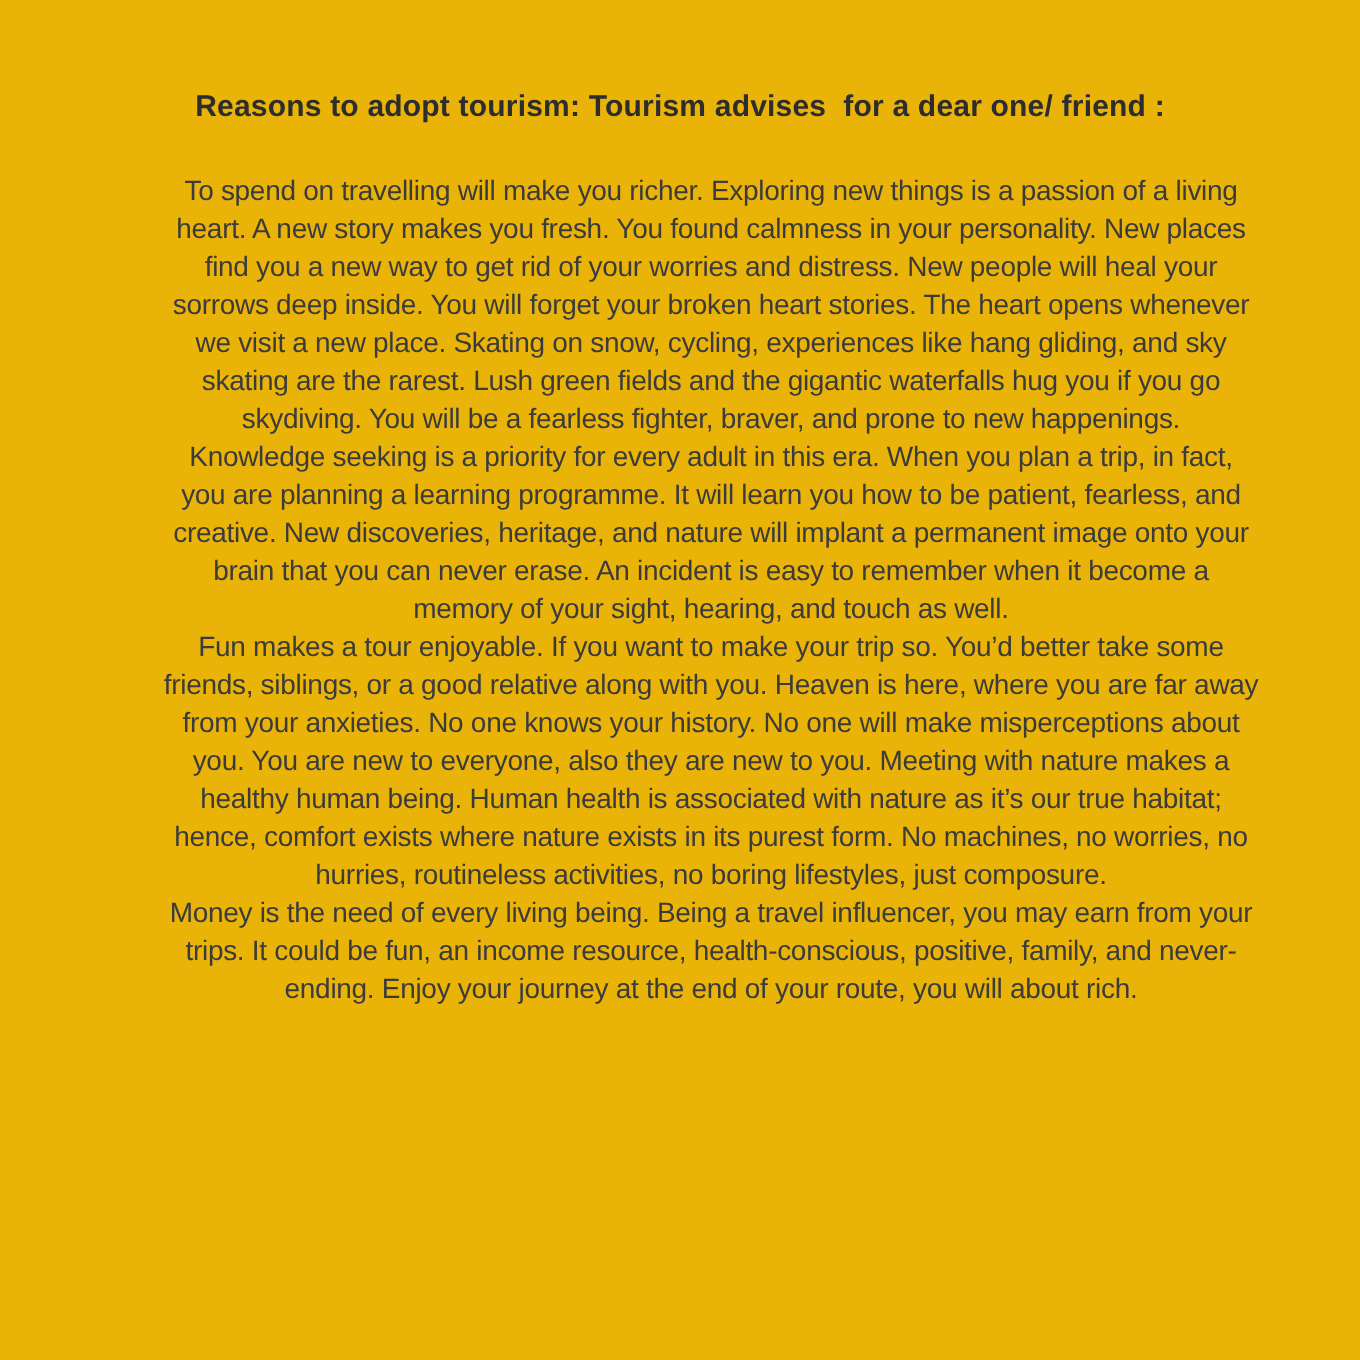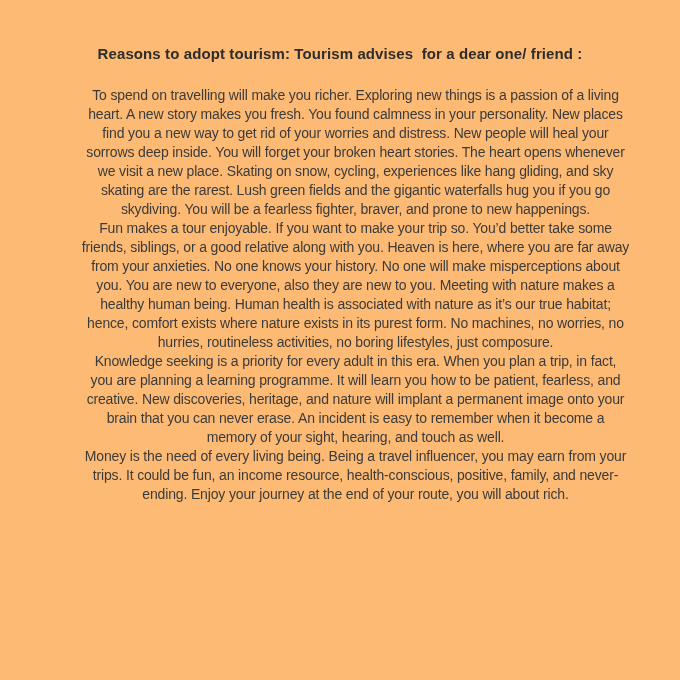--- a/index.html
+++ b/index.html
@@ -4,21 +4,21 @@
 <style>
   html, body {
     margin: 0;
     padding: 0;
     background: #ffffff;
   }
   .page {
     position: relative;
     width: 680px;
     height: 680px;
-    background: #fdba74;
+    background: #eab308;
     overflow: hidden;
     font-family: "Liberation Sans", sans-serif;
   }
   .doc-title {
     margin: 45px 20px 0;
     text-align: center;
     font-family: "Liberation Sans", sans-serif;
     font-size: 15px;
     font-weight: 700;
     line-height: 17px;
@@ -49,29 +49,29 @@
 <div class="page">
   <h1 class="doc-title">Reasons to adopt tourism: Tourism advises  for a dear one/ friend :</h1>
   <div class="doc-body">
     <p>To spend on travelling will make you richer. Exploring new things is a passion of a living
 heart. A new story makes you fresh. You found calmness in your personality. New places
 find you a new way to get rid of your worries and distress. New people will heal your
 sorrows deep inside. You will forget your broken heart stories. The heart opens whenever
 we visit a new place. Skating on snow, cycling, experiences like hang gliding, and sky
 skating are the rarest. Lush green fields and the gigantic waterfalls hug you if you go
 skydiving. You will be a fearless fighter, braver, and prone to new happenings.</p>
+    <p>Knowledge seeking is a priority for every adult in this era. When you plan a trip, in fact,
+you are planning a learning programme. It will learn you how to be patient, fearless, and
+creative. New discoveries, heritage, and nature will implant a permanent image onto your
+brain that you can never erase. An incident is easy to remember when it become a
+memory of your sight, hearing, and touch as well.</p>
     <p>Fun makes a tour enjoyable. If you want to make your trip so. You’d better take some
 friends, siblings, or a good relative along with you. Heaven is here, where you are far away
 from your anxieties. No one knows your history. No one will make misperceptions about
 you. You are new to everyone, also they are new to you. Meeting with nature makes a
 healthy human being. Human health is associated with nature as it’s our true habitat;
 hence, comfort exists where nature exists in its purest form. No machines, no worries, no
 hurries, routineless activities, no boring lifestyles, just composure.</p>
-    <p>Knowledge seeking is a priority for every adult in this era. When you plan a trip, in fact,
-you are planning a learning programme. It will learn you how to be patient, fearless, and
-creative. New discoveries, heritage, and nature will implant a permanent image onto your
-brain that you can never erase. An incident is easy to remember when it become a
-memory of your sight, hearing, and touch as well.</p>
     <p>Money is the need of every living being. Being a travel influencer, you may earn from your
 trips. It could be fun, an income resource, health-conscious, positive, family, and never-
 ending. Enjoy your journey at the end of your route, you will about rich.</p>
   </div>
 </div>
 
 </body></html>

